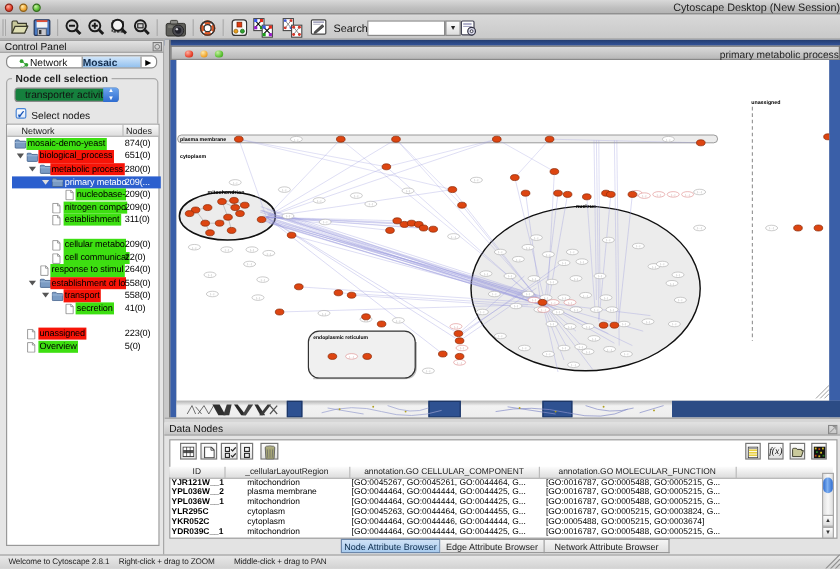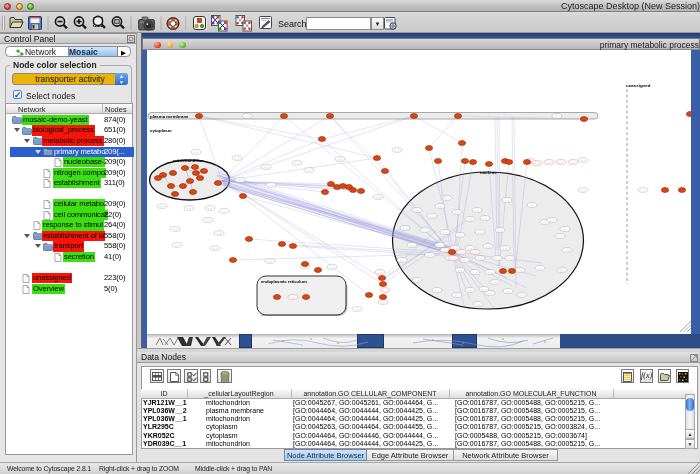--- a/index.html
+++ b/index.html
@@ -16,21 +16,21 @@
 #searchdrop{position:absolute;left:371px;top:4px;width:13px;height:13px;background:linear-gradient(#fdfdfd,#dcdcdc);border:1px solid #8a8a8a;font-size:6px;color:#222;text-align:center;line-height:12px}
 
 #cpanel{left:0;top:33px;width:137px;height:429px;background:#e6e6e6;border-right:1px solid #9a9a9a}
 .phead{position:absolute;left:0;width:100%;height:11px;background:linear-gradient(#e2e2e2,#c6c6c6);border-top:1px solid #8f8f8f;border-bottom:1px solid #9a9a9a;font-size:8.5px;color:#111;padding-left:4px;line-height:11px}
 #tabbar{position:absolute;left:5px;top:13px;width:126px;height:11px;background:#fff;border:1px solid #8a8a8a;border-radius:4.5px;overflow:hidden}
 #tabnet{position:absolute;left:0;top:0;width:62px;height:11px;font-size:8.5px;text-align:center;line-height:10.5px;color:#111}
 #tabmos{position:absolute;left:62px;top:0;width:50px;height:11px;background:linear-gradient(#d3e7fa,#85b9ec);border-left:1px solid #8a8a8a;border-right:1px solid #8a8a8a;font-weight:bold;font-size:8.5px;text-align:left;line-height:10.5px;color:#102a4a}
 #tabarr{position:absolute;right:0;top:0;width:13px;height:11px;font-size:6.5px;text-align:center;line-height:11px;color:#000}
 #groupbox{position:absolute;left:5px;top:32px;width:127px;height:42px;border:1px solid #aaa;border-radius:4px}
 #grouplbl{position:absolute;left:10px;top:27px;background:#e6e6e6;padding:0 3px;font-size:8.5px;font-weight:bold;color:#222}
-#combo{position:absolute;left:12px;top:40px;width:116px;height:12px;background:#eab308;border:1px solid #8a8a8a;border-radius:3px;font-size:8.5px;color:#111;text-align:center;line-height:11px}
+#combo{position:absolute;left:12px;top:40px;width:87px;height:12px;background:#15803d;border:1px solid #8a8a8a;border-radius:3px;font-size:8.5px;color:#111;text-align:center;line-height:11px}
 #combocap{position:absolute;right:-1px;top:-1px;width:13px;height:12px;background:linear-gradient(#6ea6ee,#2f6cd0);border-radius:0 3px 3px 0;color:#fff;font-size:5px;line-height:6px;text-align:center}
 #chk{position:absolute;left:13px;top:57px;width:9px;height:9px;background:linear-gradient(#fdfdfd,#dde9fa);border:1px solid #4a86d8;border-radius:2px;color:#1a56b8;font-size:9px;line-height:9px;text-align:center;font-weight:bold}
 #chklbl{position:absolute;left:26px;top:58px;font-size:8.5px;color:#111}
 
 #tree{position:absolute;left:5px;top:70px;width:128px;height:352px;background:#fff;border:1px solid #999}
 #treehead{position:absolute;left:0;top:0;width:100%;height:10px;background:linear-gradient(#fbfbfb,#ddd);border-bottom:1px solid #aaa;font-size:7.5px;color:#222}
 .trow{position:absolute;left:0;width:100%;height:10.6px;font-size:7.6px;letter-spacing:-0.1px;color:#000;white-space:nowrap}
 .hl{position:absolute;top:0;height:10.4px;padding:0 1px;line-height:10.4px}
 .tico{position:absolute;top:1.2px}
 .tarr{position:absolute;top:3px;width:0;height:0;border-left:3.2px solid transparent;border-right:3.2px solid transparent;border-top:4.5px solid #555}
@@ -181,21 +181,21 @@
   <svg class="abs" style="left:9px;top:2px" width="10" height="10" viewBox="0 0 10 10">
           <circle cx="3" cy="2" r="1.6" fill="#2fa12f"></circle>
           <circle cx="7" cy="5" r="1.6" fill="#2fa12f"></circle>
           <circle cx="3" cy="8" r="1.6" fill="#2fa12f"></circle>
           <path d="M3 2L7 5L3 8" stroke="#2fa12f" stroke-width="0.8" fill="none"></path>
         </svg>
   <div id="tabmos">Mosaic</div>
   <div id="tabarr">▶</div>
  </div>
  <div id="groupbox"></div>
- <div id="grouplbl">Node color selection</div>
+ <div id="grouplbl">Node cell selection</div>
  <div id="combo">transporter activity<div id="combocap">▲<br>▼</div></div>
  <div id="chk">✓</div>
  <div id="chklbl">Select nodes</div>
  <div id="tree">
   <div id="treehead">
           <span style="position:absolute;left:12px;top:1px">Network</span>
           <span style="position:absolute;left:99px;top:1px">Nodes</span>
           <span style="position:absolute;left:96px;top:0;width:1px;height:10px;background:#bbb"></span>
         </div>
   <div class="trow" style="top:10.8px">

